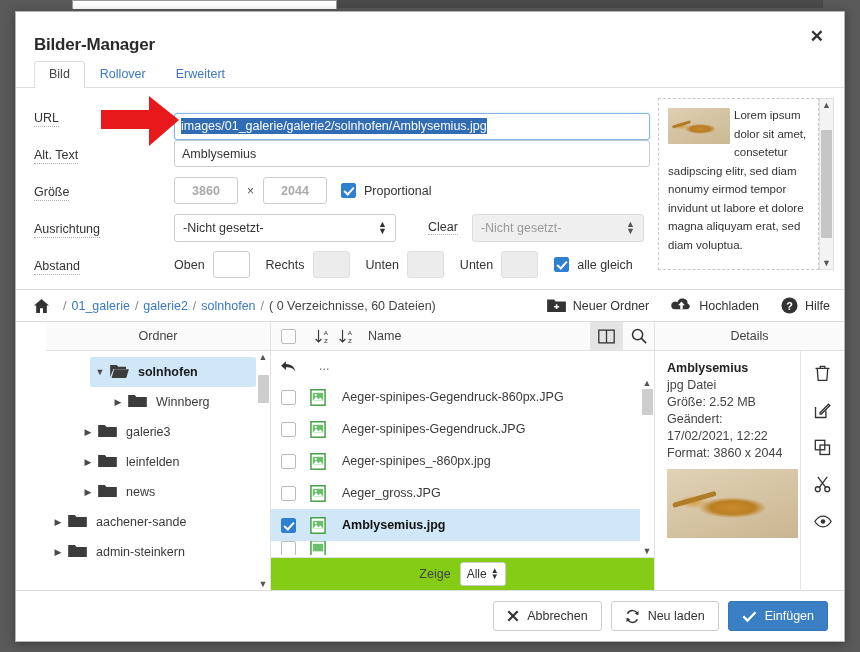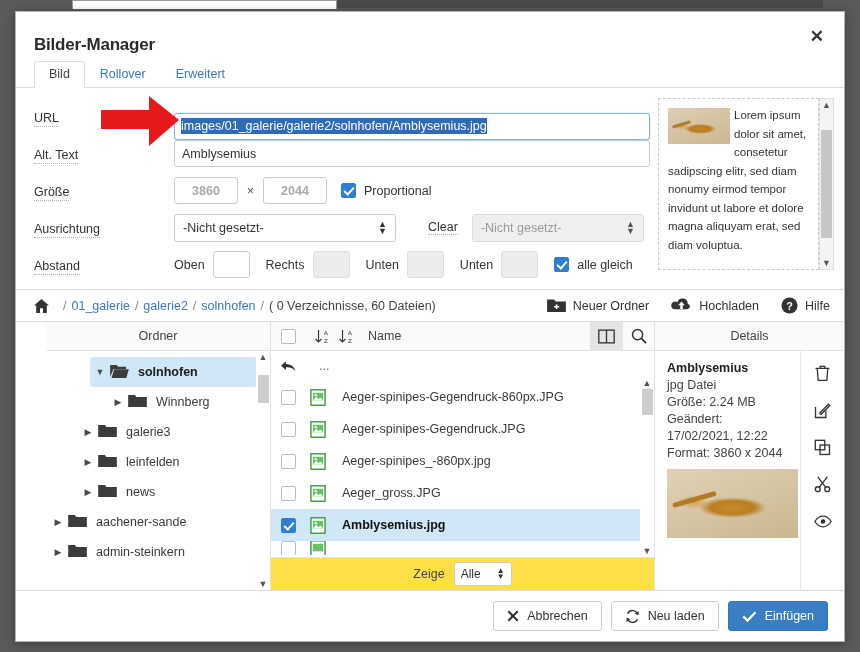--- a/index.html
+++ b/index.html
@@ -272,24 +272,24 @@
   }
   .frow-f.sel { background: #cfe7f7; font-weight: bold; color: #111; }
   .frow-f .cb { margin-right: 14px; }
   .file-ic { width: 20px; flex: 0 0 20px; margin-right: 12px; display:flex; }
   .up-row { height: 30px; display: flex; align-items: center; padding-left: 10px; font-size: 12.5px; color: #666; cursor: pointer;}
   .files-foot {
     flex: 0 0 33px; height: 33px;
     border-top: 1px solid #e2e2e2;
     display: flex; align-items: center; justify-content: center;
     gap: 9px; font-size: 12.5px; color: #444;
-    background: #fde047;
+    background: #84cc16;
   }
   .mini-sel {
-    height: 24px; width: 58px; border: 1px solid #ccc; border-radius: 3px;
+    height: 24px; width: 46px; border: 1px solid #ccc; border-radius: 3px;
     display: flex; align-items: center; padding: 0 6px;
     font-size: 12px; color: #333; position: relative; background: #fff; cursor: pointer;
   }
   .mini-sel .arrows { position: absolute; right: 6px; top: 50%; transform: translateY(-50%); font-size: 8px; line-height: 6px; display: flex; flex-direction: column; }
   
   .details-body { flex: 1 1 auto; display: flex; min-height: 0; }
   .details-main { flex: 1 1 auto; padding: 10px 10px 0 12px; min-width: 0; }
   .d-title { font-size: 12.5px; font-weight: bold; color: #222; margin-bottom: 2px; }
   .d-line { font-size: 12.5px; color: #444; line-height: 17px; }
   .d-thumb {
@@ -704,21 +704,21 @@
         </div>
       </div>
     </div>
 
     <div class="pane pane-details">
       <div class="pane-head">Details</div>
       <div class="details-body">
         <div class="details-main">
           <div class="d-title">Amblysemius</div>
           <div class="d-line">jpg Datei</div>
-          <div class="d-line">Größe: 2.24 MB</div>
+          <div class="d-line">Größe: 2.52 MB</div>
           <div class="d-line">Geändert: 17/02/2021, 12:22</div>
           <div class="d-line">Format: 3860 x 2044</div>
           <div class="d-thumb"></div>
         </div>
         <div class="details-tools">
           <span class="tool">
             <svg width="17" height="18" viewBox="0 0 18 19">
                 <path fill="none" stroke="#333" stroke-width="1.4" d="M3.4 4.6h11.2l-1 12.8H4.4zM6.6 4.6V2.4h4.8v2.2M1.6 4.6h14.8"></path>
               </svg>
           </span>

